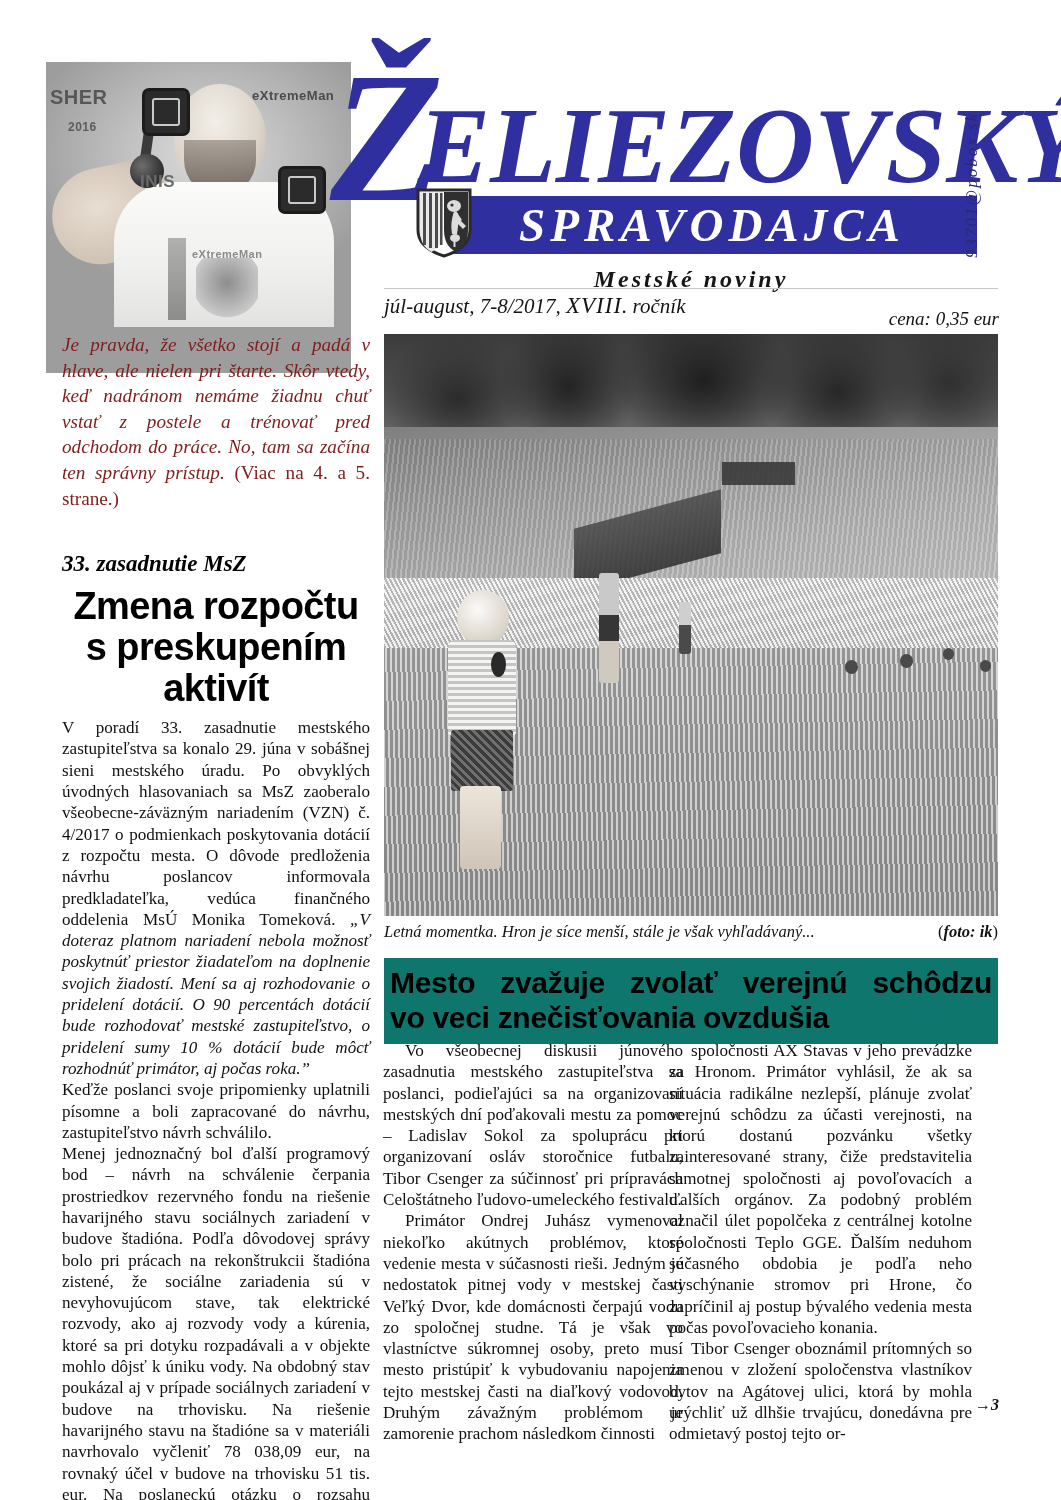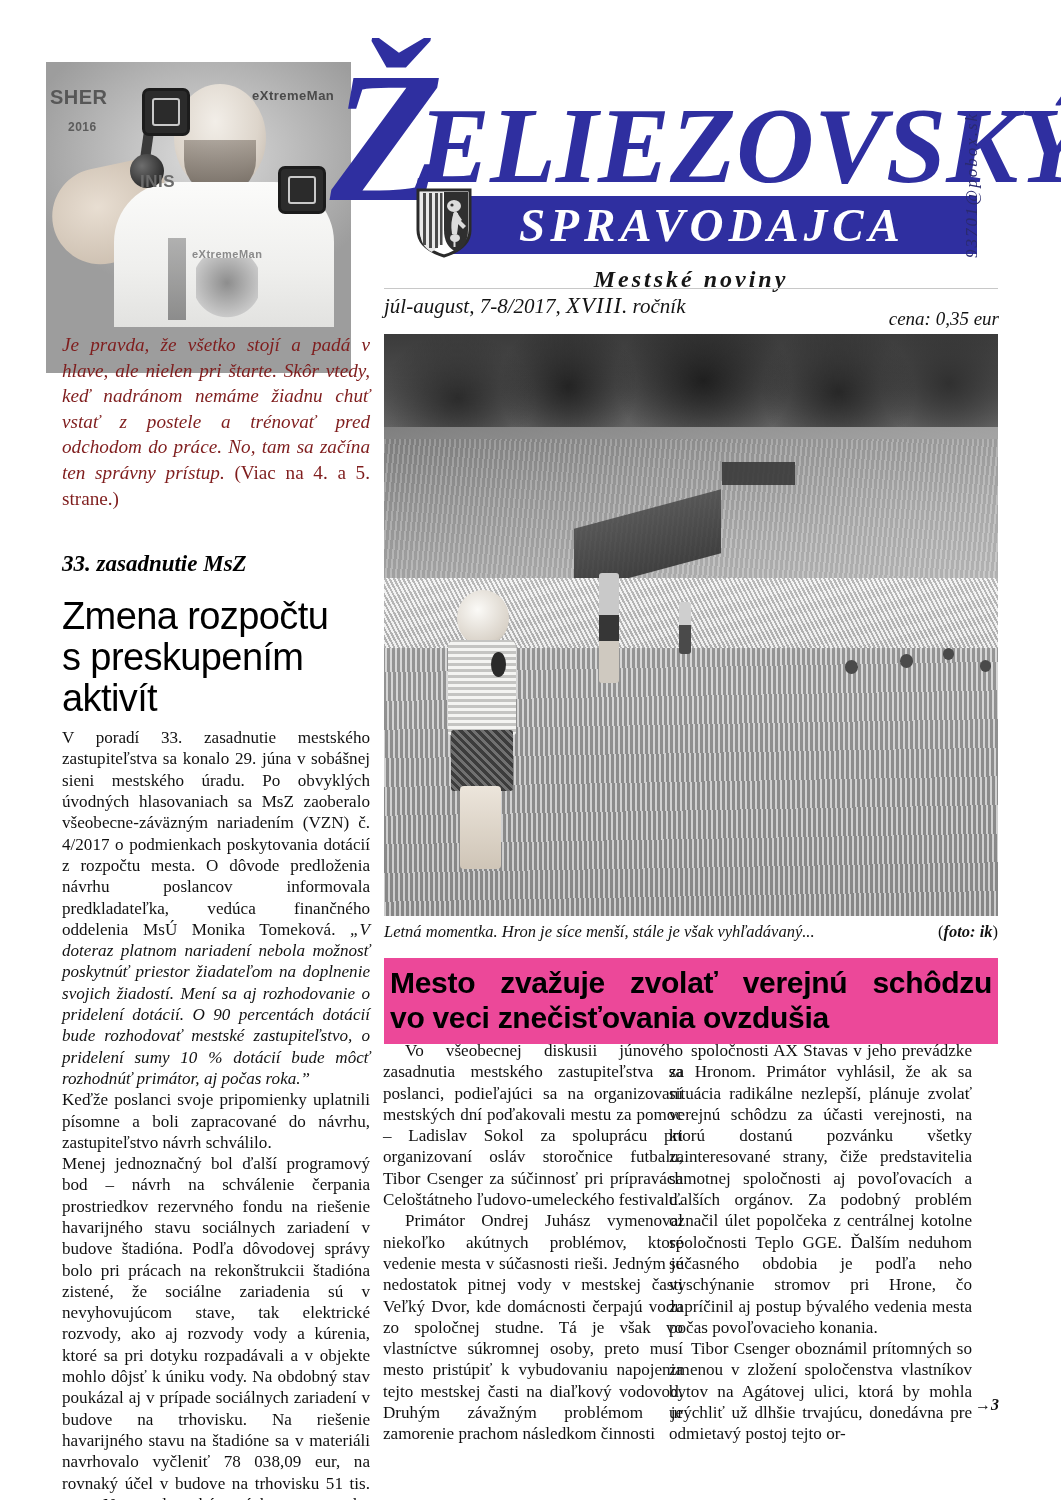--- a/index.html
+++ b/index.html
@@ -140,23 +140,23 @@
     text-align-last:justify;
   }
   .lede .ref{font-style:normal;}
 
   .kicker{
     margin-top:40px;
     font-family:"Liberation Serif",serif;font-style:italic;font-weight:bold;
     font-size:23px;line-height:26px;color:#000;
   }
   .headline-main{
-    margin-top:19px;
-    font-family:"Liberation Sans",sans-serif;font-weight:normal;
-    font-size:38px;line-height:41px;color:#000;letter-spacing:-0.6px;
+    margin-top:9px;
+    font-family:"Liberation Sans",sans-serif;font-weight:bold;
+    font-size:38px;line-height:41px;color:#000;letter-spacing:-0.6px;text-align:center;
   }
   .body-txt{
     margin-top:8px;
     font-family:"Liberation Serif",serif;
     font-size:17.1px;line-height:21.3px;color:#111;
     text-align:justify;
   }
   .body-txt p{margin:0;}
 
   
@@ -240,21 +240,21 @@
   .credit{
     position:absolute;right:0;top:0;
     font-family:"Liberation Serif",serif;
     font-size:16.5px;color:#111;white-space:nowrap;
   }
   .credit b{font-style:italic;}
 
   
   .bottom-headline{
     position:absolute;left:384px;top:958px;width:614px;
-    background:#ec4899;padding:7px 6px 9px 6px;box-sizing:border-box;
+    background:#0f766e;padding:7px 6px 9px 6px;box-sizing:border-box;
   }
   .bottom-headline .line{
     font-family:"Liberation Sans",sans-serif;font-weight:bold;
     font-size:30px;line-height:35px;color:#000;letter-spacing:-0.3px;
   }
   .bottom-headline .line.j{text-align:justify;text-align-last:justify;}
 
   .bcol{
     position:absolute;top:1040px;width:300px;
     font-family:"Liberation Serif",serif;

